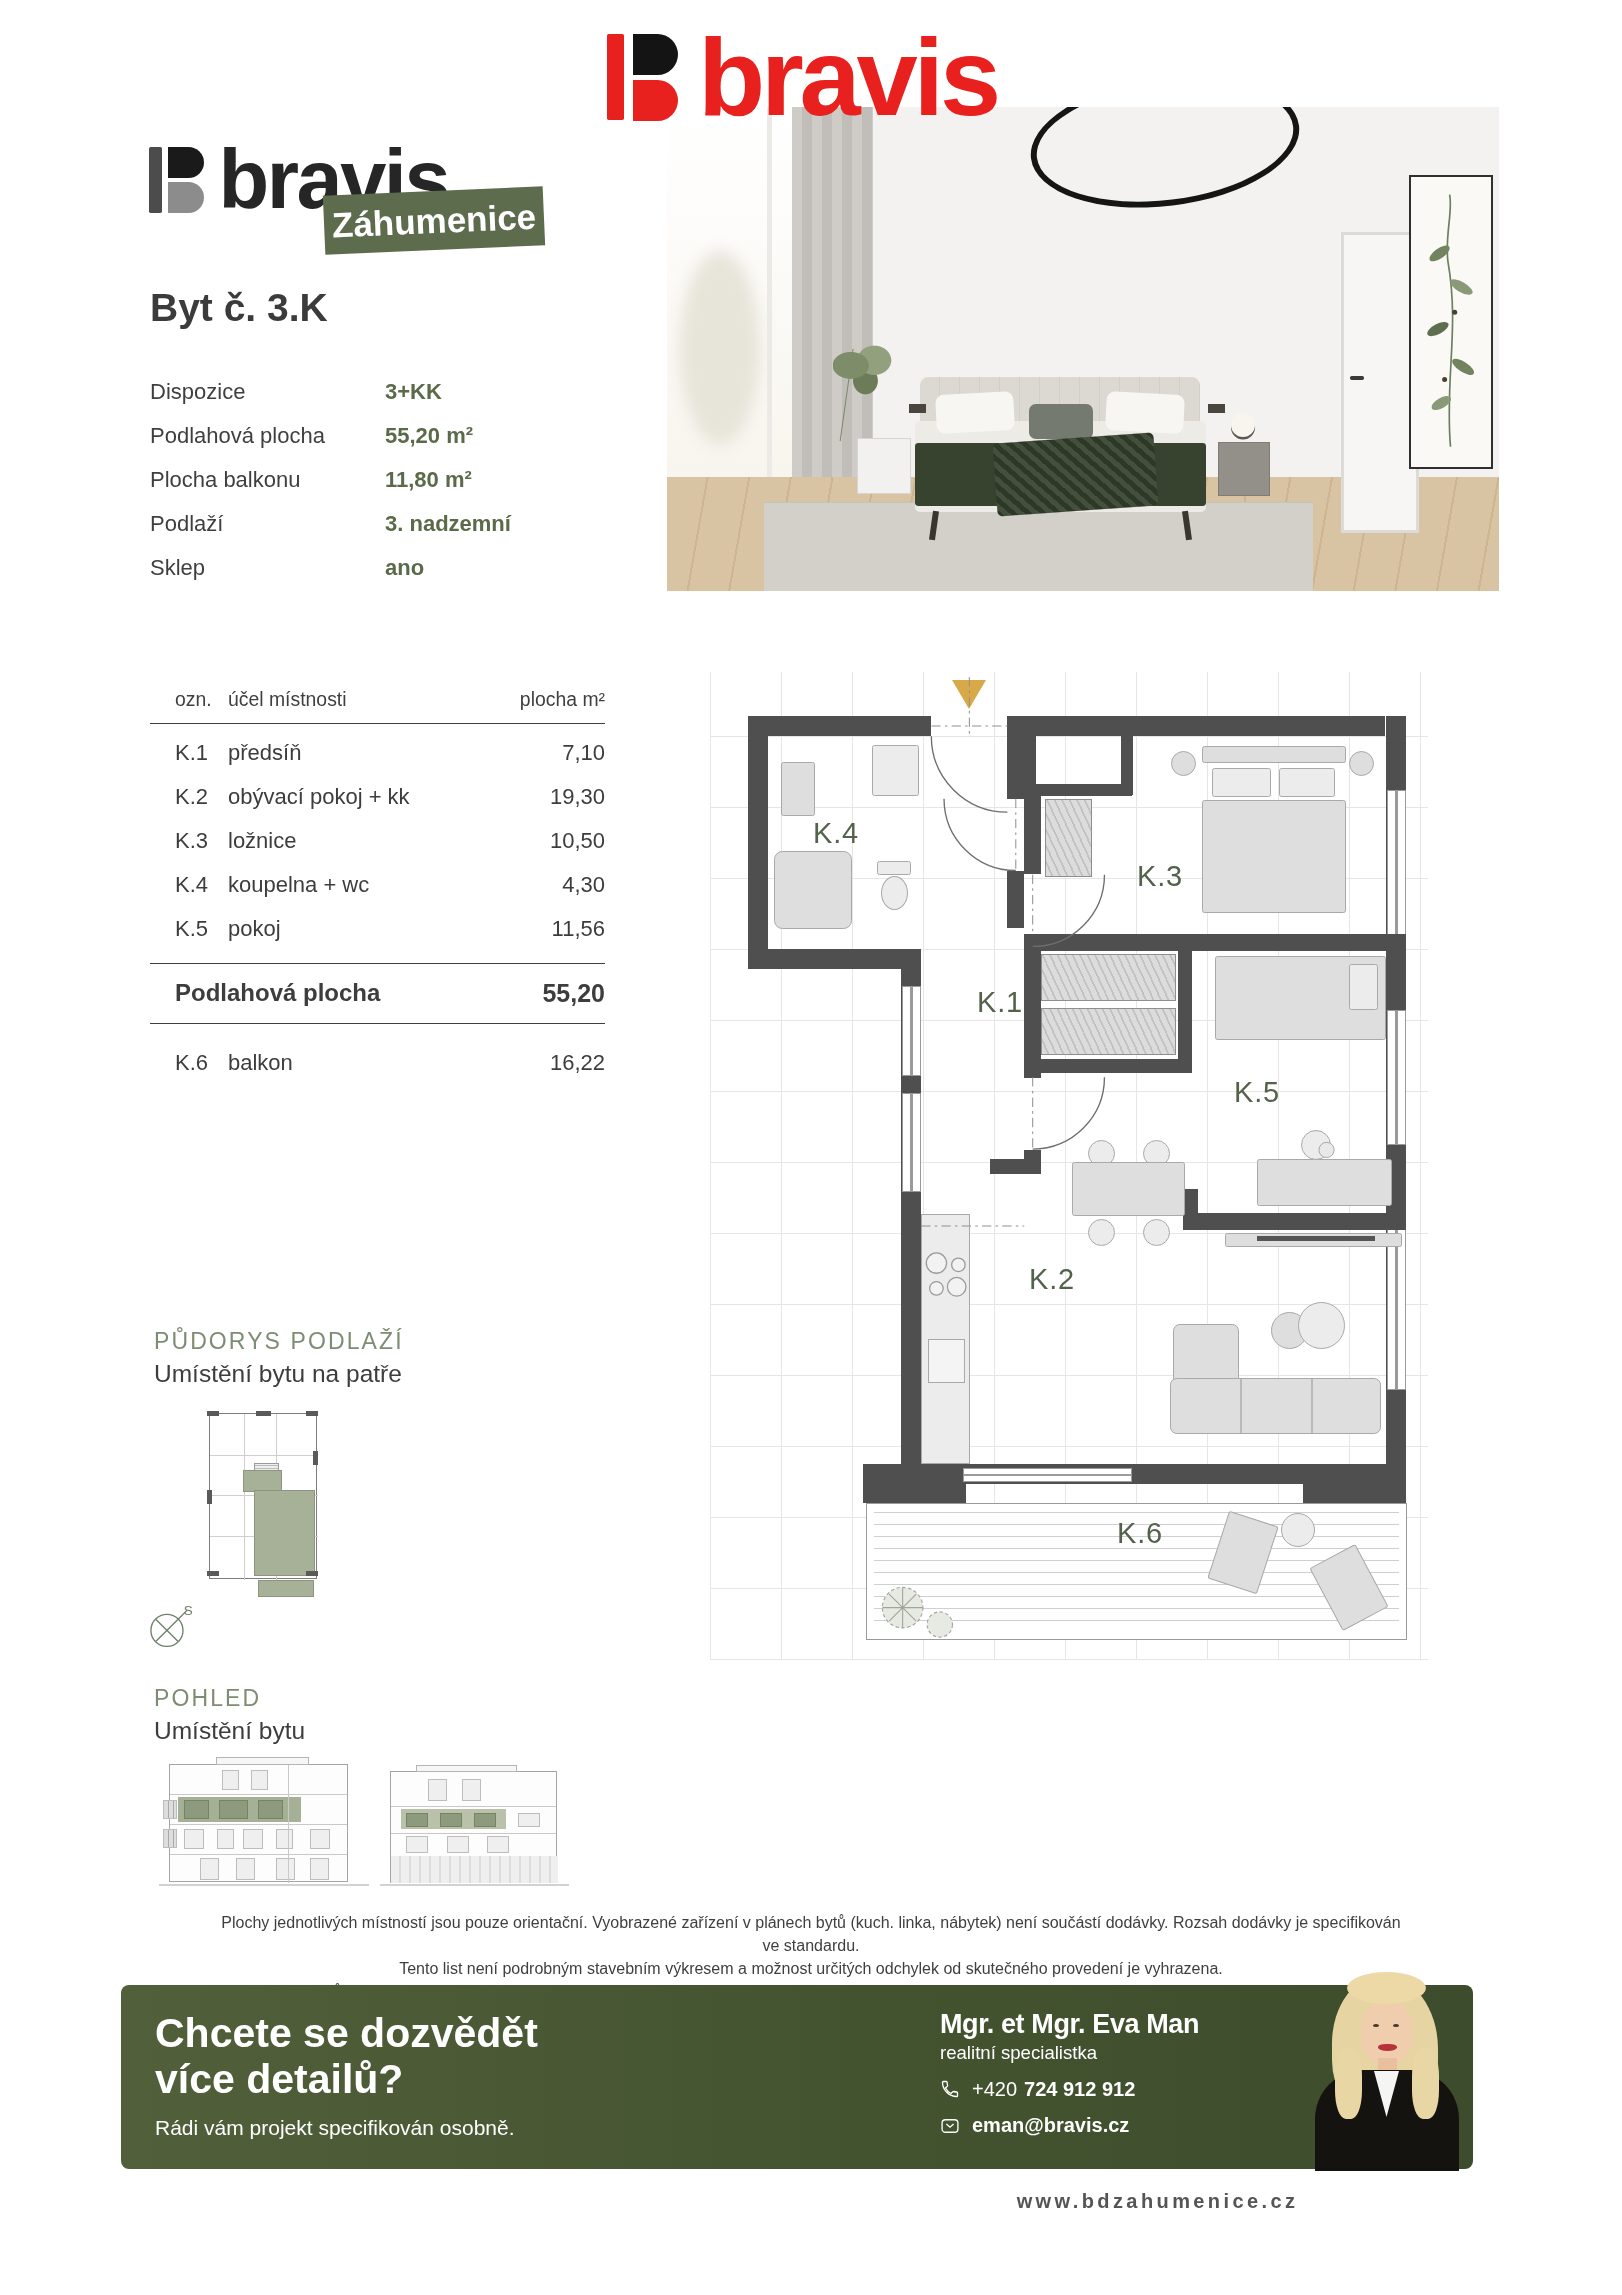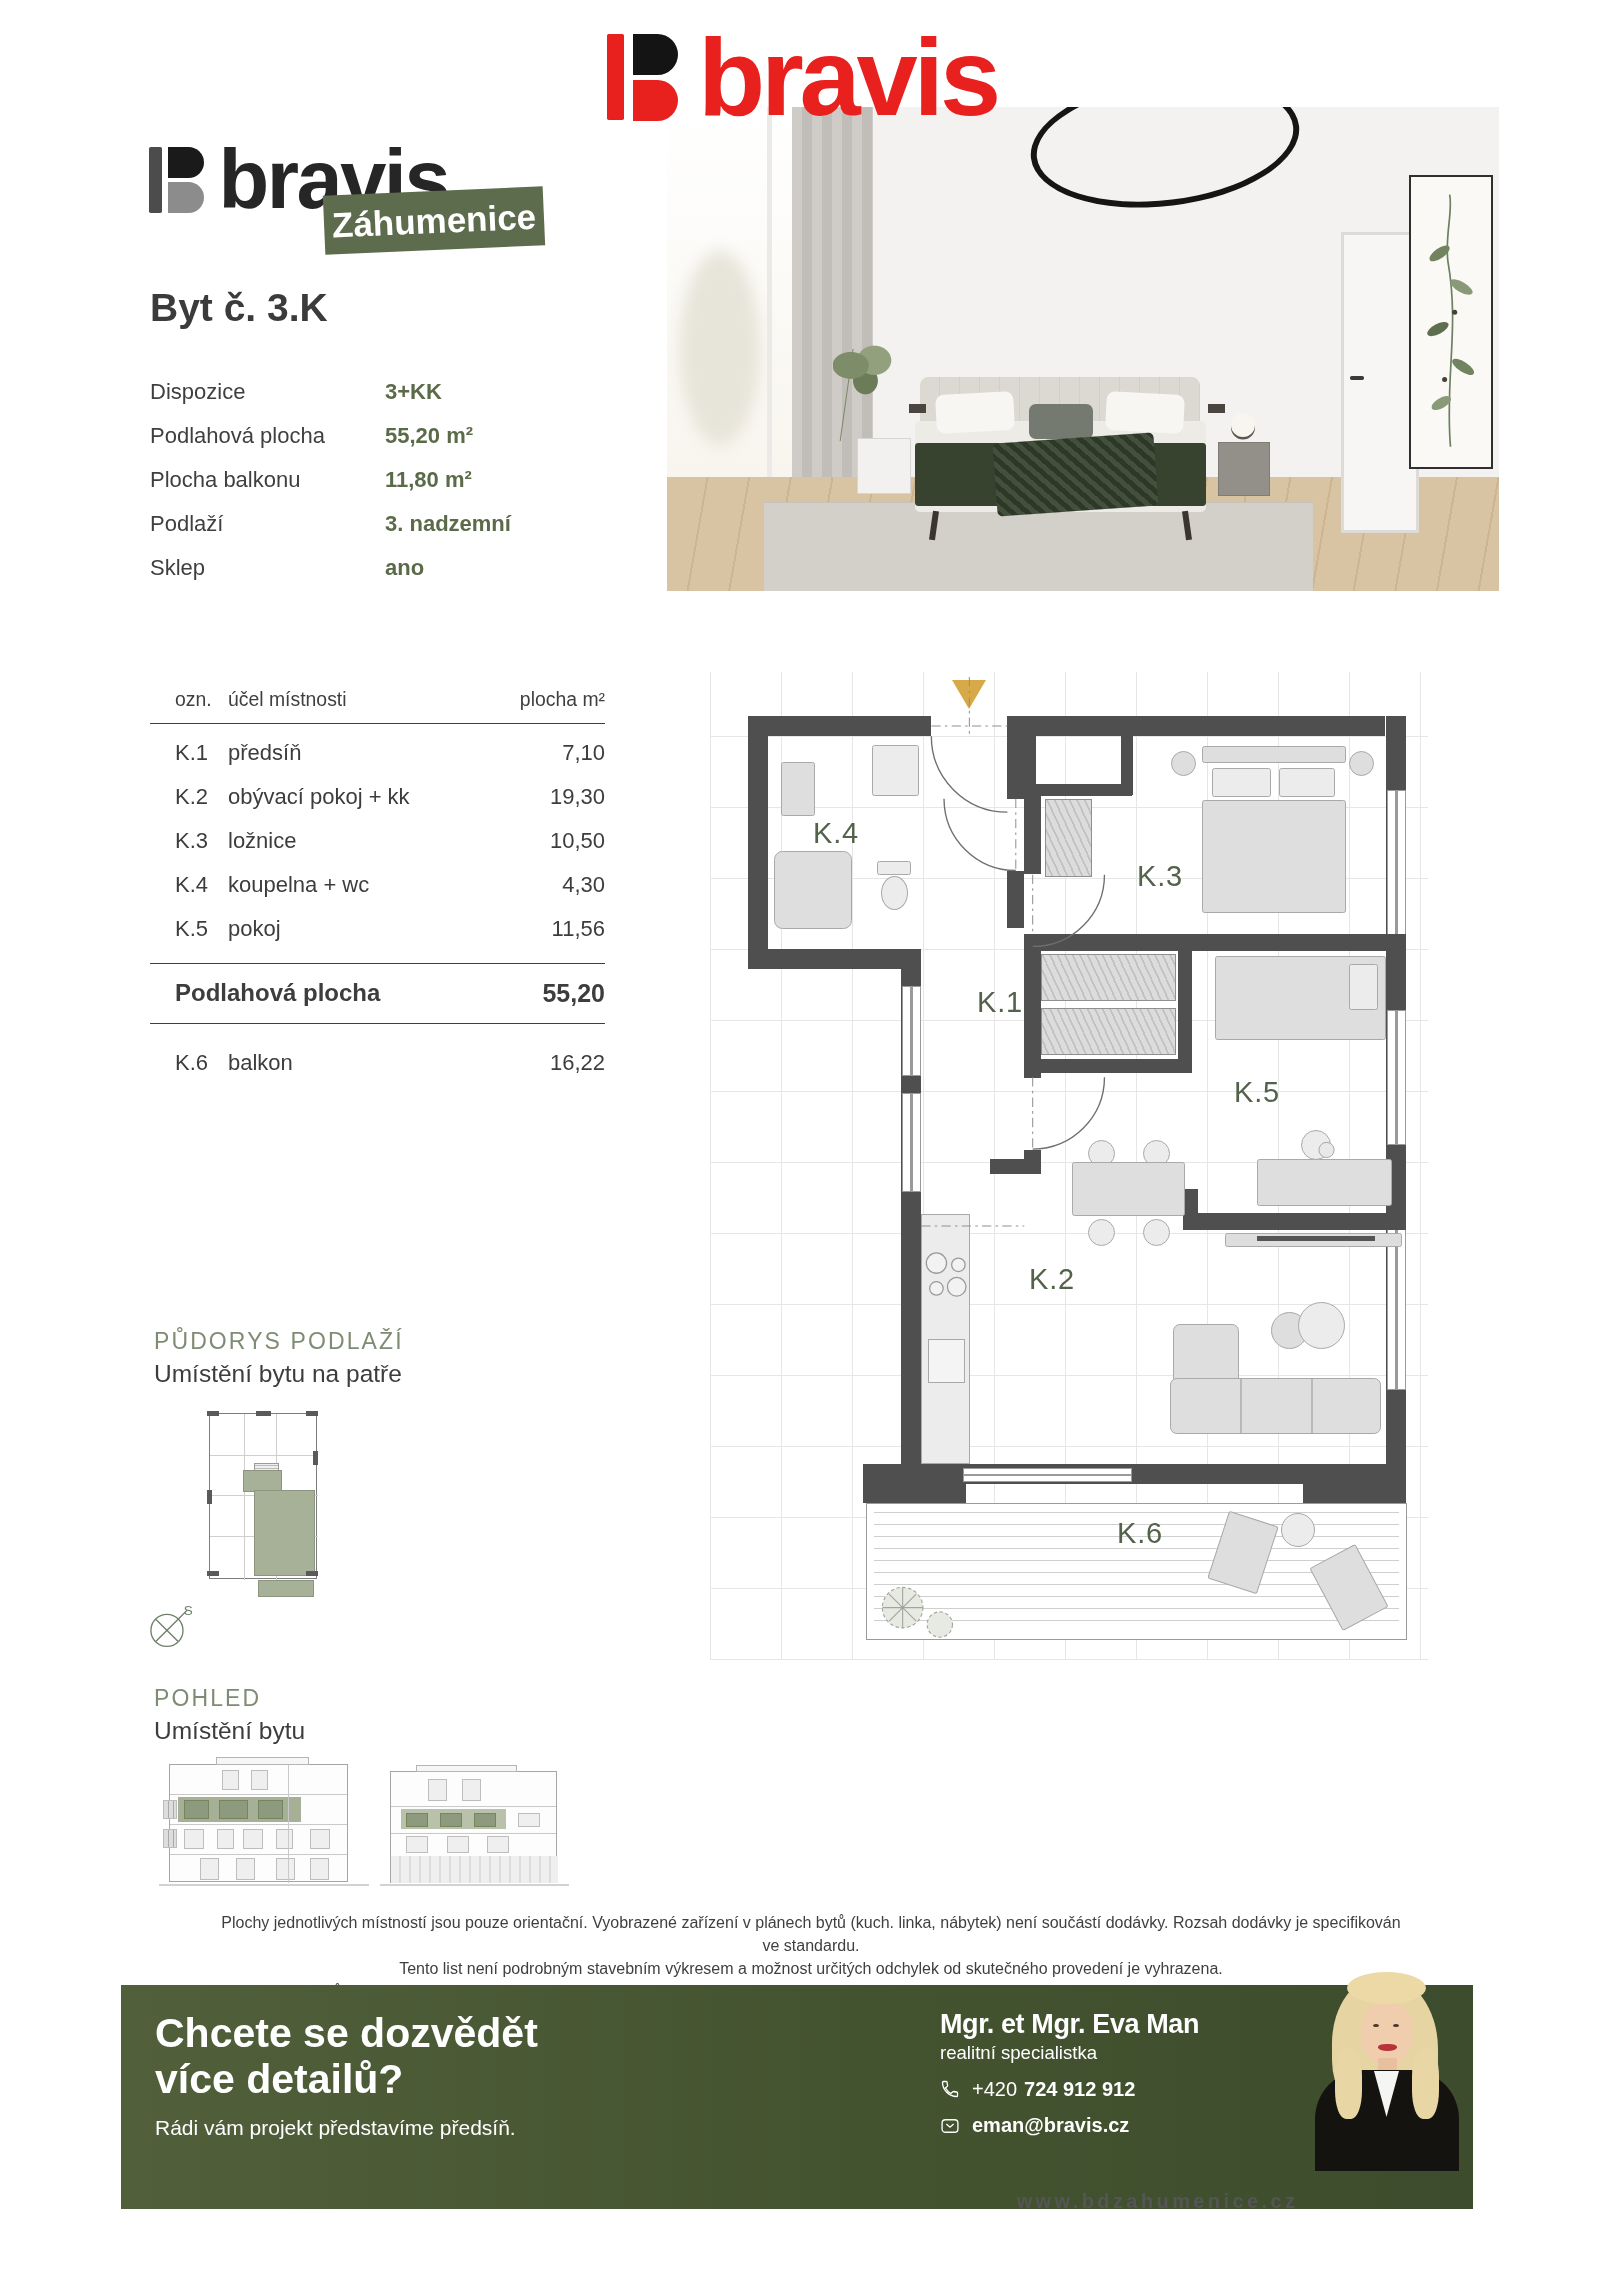--- a/index.html
+++ b/index.html
@@ -400,25 +400,25 @@
   <div class="abs" style="left:0; top:84px; width:167px; height:27px; background:repeating-linear-gradient(90deg,#efefef 0 8.4px,#ddd 8.4px 10px);"></div>
 </div>
 <div class="abs" style="left:380px; top:1884px; width:189px; height:1.7px; background:#d2d2d2;"></div>
 
 <div class="abs disclaimer" style="left:211px; top:1911px; width:1200px;">
   <div>Plochy jednotlivých místností jsou pouze orientační. Vyobrazené zařízení v plánech bytů (kuch. linka, nábytek) není součástí dodávky. Rozsah dodávky je specifikován ve standardu.</div>
   <div>Tento list není podrobným stavebním výkresem a možnost určitých odchylek od skutečného provedení je vyhrazena.</div>
   <div>Způsob výpočtu podlahové plochy bytu v jednotce: Dle zákona č. 89/2012, podlahová plocha bytu ve smyslu nařízení vlády č. : 366/2013 sb.</div>
 </div>
 
-<div class="abs banner" style="left:121px; top:1985px; width:1352px; height:224px;">
+<div class="abs banner" style="left:121px; top:1985px; width:1352px; height:184px;border-radius:8px;">
   <div class="abs" style="left:34px; top:25px;">
     <h1>Chcete se dozvědět</h1>
     <h1>více detailů?</h1>
-    <div class="sub">Rádi vám projekt představíme předsíň.</div>
+    <div class="sub">Rádi vám projekt specifikován osobně.</div>
   </div>
   <div class="abs" style="left:819px; top:24px;">
     <div class="contact-name">Mgr. et Mgr. Eva Man</div>
     <div class="contact-role">realitní specialistka</div>
     <div class="contact-line">
       <svg width="20" height="20" viewBox="0 0 24 24">
         <path d="M6.6 10.8c1.5 2.9 3.7 5.1 6.6 6.6l2.2-2.2c.3-.3.7-.4 1-.2 1.1.4 2.3.6 3.6.6.6 0 1 .4 1 1V20c0 .6-.4 1-1 1C10.8 21 3 13.2 3 4c0-.6.4-1 1-1h3.5c.6 0 1 .4 1 1 0 1.2.2 2.4.6 3.6.1.3 0 .7-.2 1l-2.3 2.2z" fill="none" stroke="#fff" stroke-width="1.6"></path>
       </svg>
       <span>+420</span>
       <span style="font-weight:bold; margin-left:-5px;">724 912 912</span>

